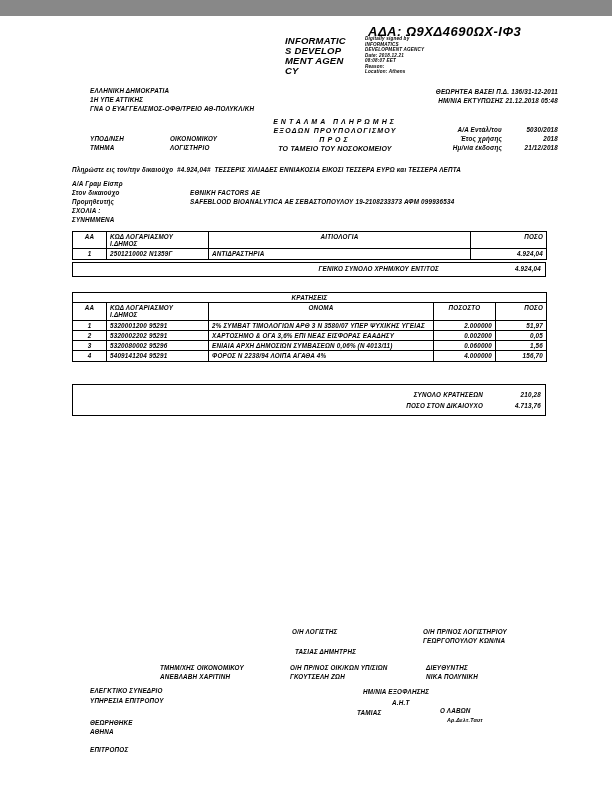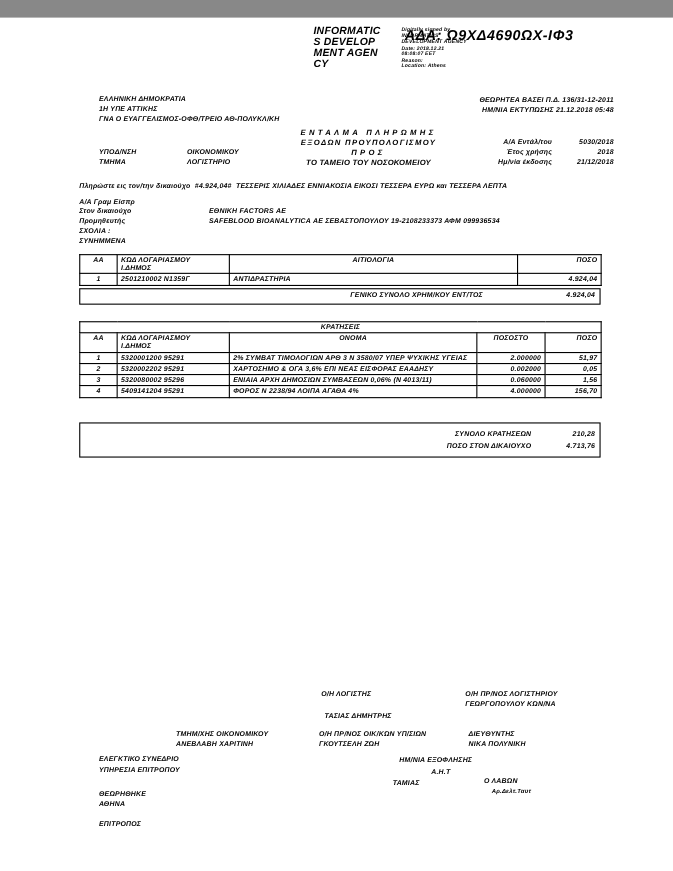--- a/index.html
+++ b/index.html
@@ -24,21 +24,21 @@
   .box{position:absolute;border:1px solid #000;}
   .boxline{position:absolute;white-space:nowrap;font-size:6.3px;letter-spacing:0.2px;}
 </style>
 </head>
 <body>
 
 <div class="page">
 
   <div class="abs f13" style="left:368px;top:9px;">ΑΔΑ: Ω9ΧΔ4690ΩΧ-ΙΦ3</div>
 
-  <div class="abs" style="left:285px;top:8px;display:flex;gap:16px;">
+  <div class="abs" style="left:285px;top:20px;display:flex;gap:16px;">
     <div class="f9 wrapcol" style="width:64px;">INFORMATICS DEVELOPMENT AGENCY</div>
     <div class="f5" style="line-height:1.2;">
       <div>Digitally signed by</div>
       <div>INFORMATICS</div>
       <div>DEVELOPMENT AGENCY</div>
       <div>Date: 2018.12.21</div>
       <div>08:08:07 EET</div>
       <div>Reason:</div>
       <div>Location: Athens</div>
     </div>

